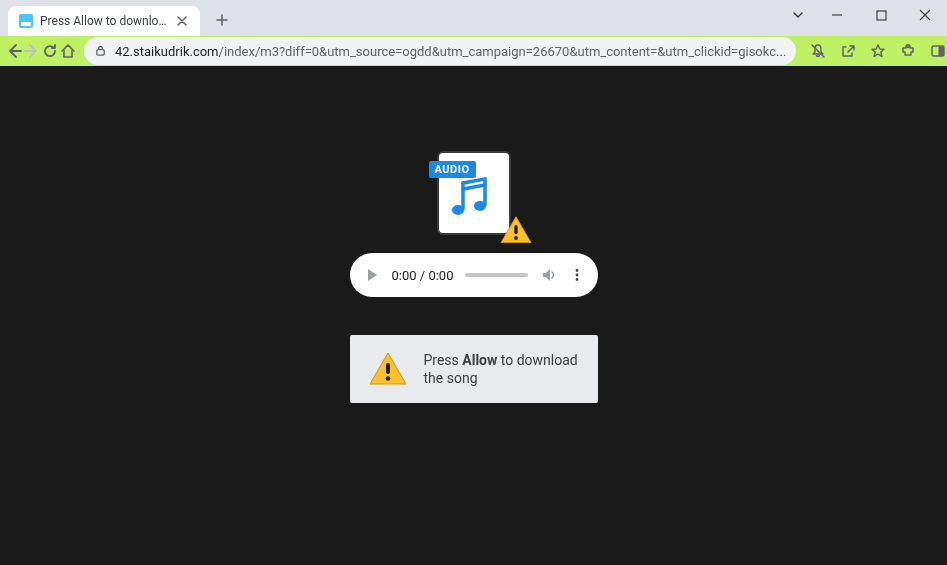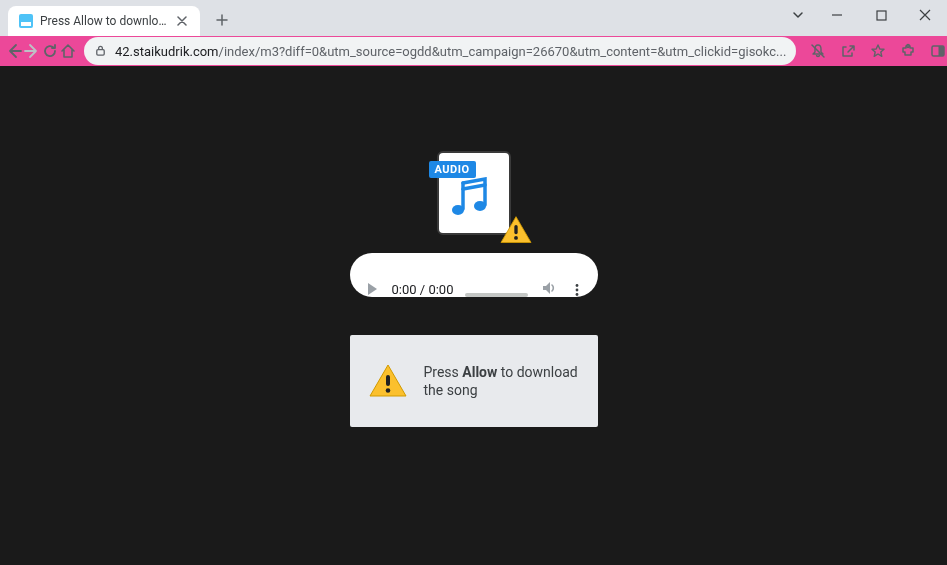--- a/index.html
+++ b/index.html
@@ -11,49 +11,49 @@
     .favicon { width: 16px; height: 16px; display:flex; align-items:center; justify-content:center; }
     .tab-title { font-size: 12px; color: #3c4043; white-space: nowrap; overflow: hidden; text-overflow: ellipsis; flex: 1; }
     .tab-close { width: 16px; height: 16px; display:flex; align-items:center; justify-content:center; color:#5f6368; cursor:pointer; border-radius:50%; }
     .new-tab { width: 28px; height: 28px; display:flex; align-items:center; justify-content:center; margin-left: 8px; margin-bottom: 2px; color:#5f6368; cursor:pointer; border-radius:50%; }
 
     .winbtns { position:absolute; right:0; top:0; display:flex; height:30px; align-items:center; }
     .winbtn { width: 44px; height: 30px; display:flex; align-items:center; justify-content:center; color:#3c4043; cursor:pointer; }
     .chevron-btn { width: 34px; }
 
     
-    .toolbar { height: 30px; background: #ec4899; display: flex; align-items: center; padding: 0 6px; gap: 2px; }
+    .toolbar { height: 30px; background: #bef264; display: flex; align-items: center; padding: 0 6px; gap: 2px; }
     .tbtn { width: 28px; height: 28px; display:flex; align-items:center; justify-content:center; color:#5f6368; cursor:pointer; border-radius:50%; }
     .tbtn.disabled { color:#bdc1c6; cursor:default; }
     .addr { flex:1; height: 28px; background:#f1f3f4; border-radius: 14px; display:flex; align-items:center; padding:0 10px; gap:8px; margin: 0 6px; }
     .addr-text { font-size: 13px; color:#5f6368; white-space: nowrap; overflow:hidden; text-overflow:ellipsis; flex:1; }
     .addr-text .host { color:#202124; }
     .right-icons { display:flex; align-items:center; gap:2px; }
 
     
     .content { flex:1; background:#1a1a1a; display:flex; align-items:flex-start; justify-content:center; padding-top:85px; }
     .stack { display:flex; flex-direction:column; align-items:center; }
 
     
     .file-graphic { position:relative; width: 74px; height: 84px; margin-bottom: 18px; }
     .file-body { position:absolute; inset:0; background:#fff; border:2px solid #3a3a3a; border-radius: 6px; }
     .audio-badge { position:absolute; top:10px; left:-8px; background:#1e88e5; color:#fff; font-size:11px; font-weight:700; padding:2px 6px; border-radius:2px; letter-spacing:0.5px; }
     .note-svg { position:absolute; left:12px; top:26px; }
     .warn-on-file { position:absolute; right:-22px; bottom:-10px; }
 
     
-    .player { width: 248px; height: 44px; background:#fff; border-radius: 22px; display:flex; align-items:flex-end; padding:0 14px; gap:12px; margin-bottom: 38px; }
+    .player { width: 248px; height: 44px; background:#fff; border-radius: 22px; display:flex; align-items:center; padding:0 14px; gap:12px; margin-bottom: 38px; }
     .play-btn { color:#9aa0a6; display:flex; align-items:center; justify-content:center; cursor:pointer; }
     .time { font-size:13px; color:#202124; white-space:nowrap; }
     .track { flex:1; height:4px; background:#c4c7c5; border-radius:2px; }
     .vol-btn { color:#9aa0a6; display:flex; align-items:center; justify-content:center; cursor:pointer; }
     .kebab { color:#3c4043; display:flex; align-items:center; justify-content:center; cursor:pointer; }
 
     
-    .prompt { width: 248px; background:#e8eaed; border-radius: 2px; padding: 28px 18px; display:flex; gap:16px; align-items:center; }
+    .prompt { width: 248px; background:#e8eaed; border-radius: 2px; padding: 16px 18px; display:flex; gap:16px; align-items:center; }
     .prompt-text { font-size: 14px; color:#3c4043; line-height:1.3; }
     .prompt-text b { font-weight:700; }
 
     
     .warn-lg { width: 40px; height: 36px; flex-shrink:0; }
     .warn-sm { width: 34px; height: 30px; }
   </style>
 </head>
 <body>
 

